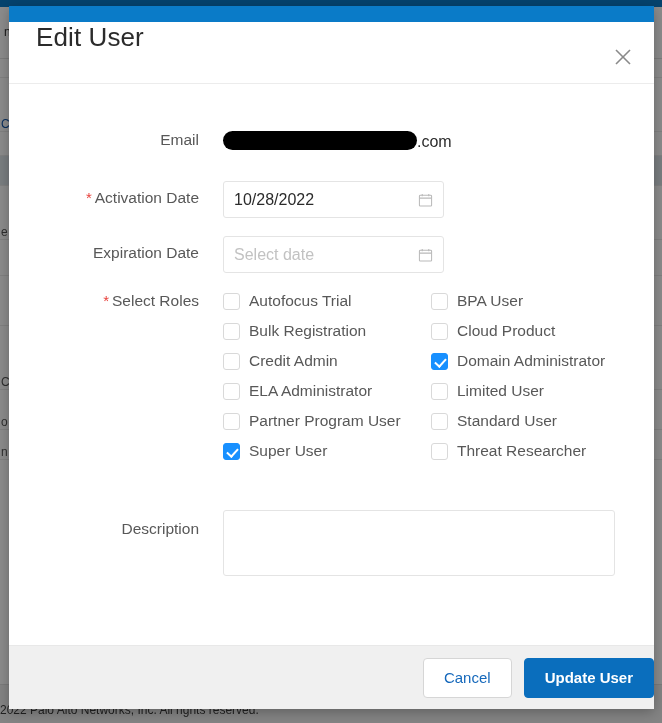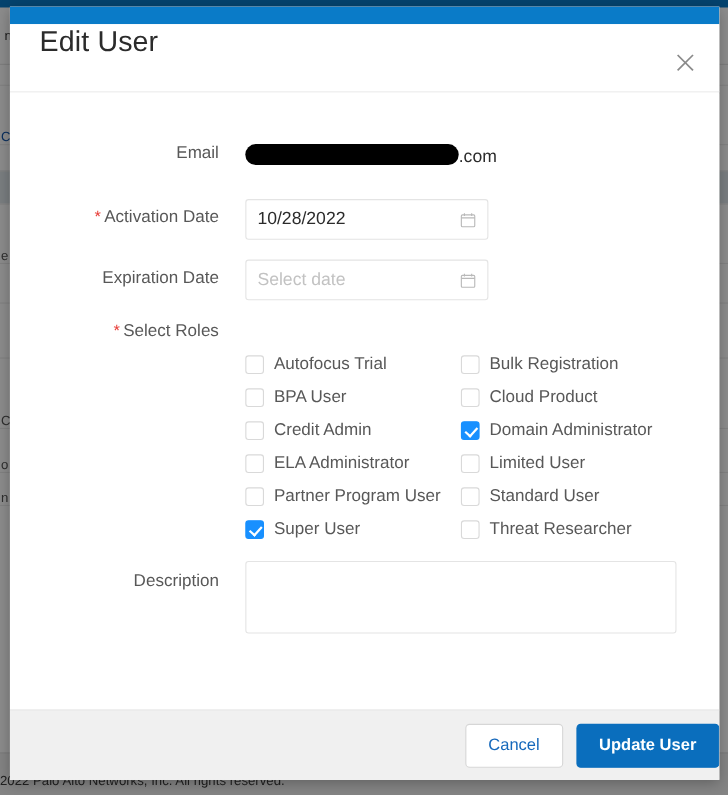--- a/index.html
+++ b/index.html
@@ -149,22 +149,21 @@
   .cal-icon svg { display: block; }
   .date-row-1 .form-label,
   .date-row-2 .form-label { padding-top: 8px; }
 
   
   .roles-row { top: 205px; }
   .roles-row .form-label { padding-top: 2px; }
   .roles-grid {
     display: grid;
     grid-template-columns: 196px 196px;
-    column-gap: 0px;
-    margin-top: 30px;
+    column-gap: 12px;
   }
   .role-cell {
     display: flex;
     align-items: flex-start;
     min-height: 30px;
     padding-bottom: 1px;
   }
   .cb {
     width: 17px; height: 17px; flex: 0 0 17px;
     border: 1px solid #d9d9d9;
@@ -337,25 +336,25 @@
       <div class="form-row roles-row">
         <div class="form-label"><span class="req-star">*</span><span>Select Roles</span></div>
         <div class="form-field">
           <div class="roles-grid" id="roles-grid">
               <div class="role-cell">
                 <span class="cb"></span>
                 <span class="role-label">Autofocus Trial</span>
               </div>
               <div class="role-cell">
                 <span class="cb"></span>
+                <span class="role-label">BPA User</span>
+              </div>
+              <div class="role-cell">
+                <span class="cb"></span>
                 <span class="role-label">Bulk Registration</span>
-              </div>
-              <div class="role-cell">
-                <span class="cb"></span>
-                <span class="role-label">BPA User</span>
               </div>
               <div class="role-cell">
                 <span class="cb"></span>
                 <span class="role-label">Cloud Product</span>
               </div>
               <div class="role-cell">
                 <span class="cb"></span>
                 <span class="role-label">Credit Admin</span>
               </div>
               <div class="role-cell">

